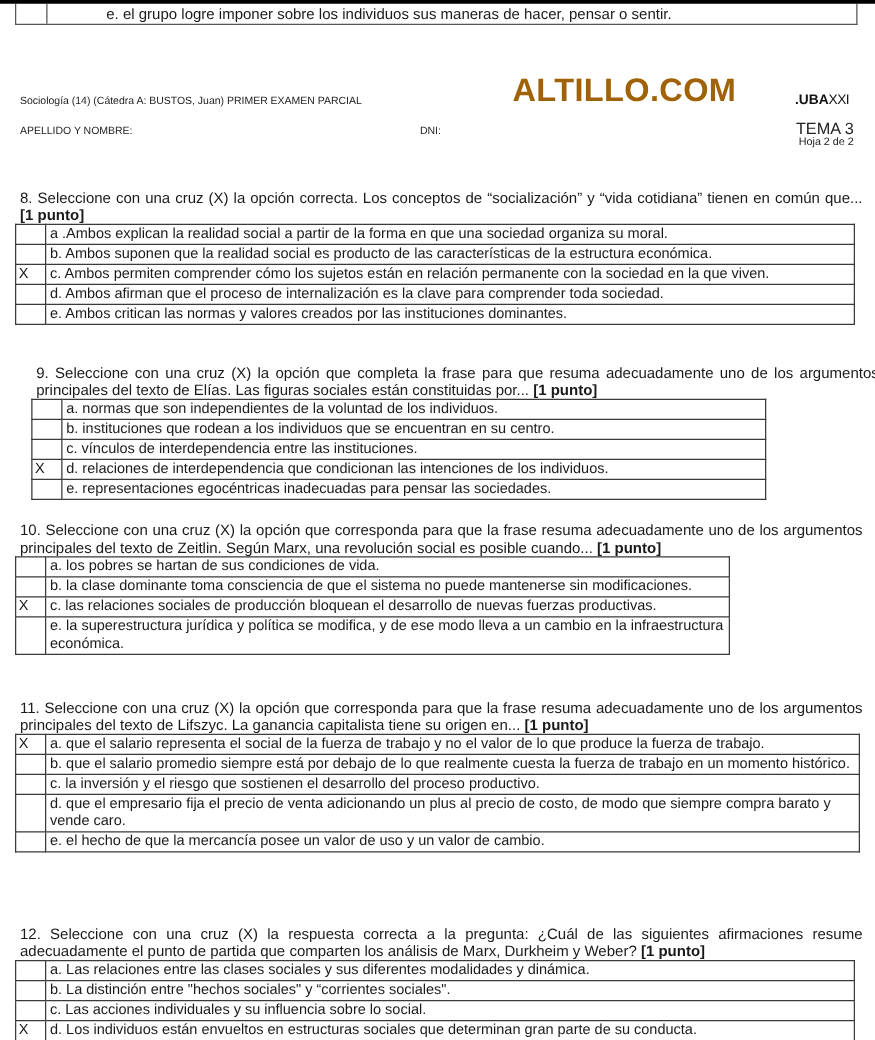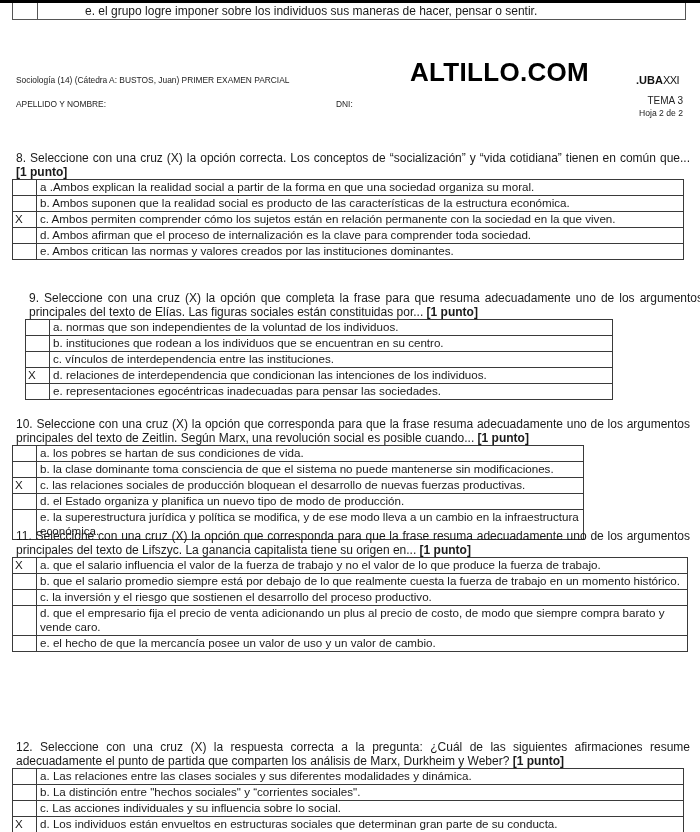--- a/index.html
+++ b/index.html
@@ -15,26 +15,26 @@
   }
   .top-table .mark { width: 24px; border-right: 1px solid #555; }
   .top-table .opt { padding-left: 3px; }
 
   .hdr-subject { position: absolute; left: 16px; top: 75px; font-size: 8.4px; color: #222; }
   .hdr-subject b { font-weight: normal; }
   .hdr-name { position: absolute; left: 16px; top: 99px; font-size: 8.4px; color: #222; }
   .hdr-dni { position: absolute; left: 336px; top: 99px; font-size: 8.4px; color: #222; }
   .hdr-logo {
     position: absolute; left: 410px; top: 57px; font-size: 26px; font-weight: bold;
-    color: #000000; letter-spacing: 0.3px;
+    color: #a16207; letter-spacing: 0.3px;
   }
   .hdr-uba { position: absolute; left: 636px; top: 74px; font-size: 11px; color: #111; }
   .hdr-uba b { font-weight: bold; }
   .hdr-uba span.light { font-weight: normal; letter-spacing: -0.5px; }
-  .hdr-tema { position: absolute; right: 17px; top: 95px; font-size: 10px; color: #222; text-align: right; }
+  .hdr-tema { position: absolute; right: 17px; top: 95px; font-size: 13px; color: #222; text-align: right; }
   .hdr-hoja { position: absolute; right: 17px; top: 108px; font-size: 8.6px; color: #222; text-align: right; }
 
   .question { position: absolute; left: 12px; width: 680px; }
   .q-text {
     font-size: 12px; line-height: 14px; text-align: justify; padding-left: 4px; padding-right: 2px;
     color: #1a1a1a;
   }
   .q-text b { font-weight: bold; }
   table.opts {
     border-collapse: collapse; font-size: 11.6px; line-height: 14px;
@@ -130,37 +130,33 @@
     <tr>
           <td class="mark"></td>
           <td class="opt">b. la clase dominante toma consciencia de que el sistema no puede mantenerse sin modificaciones.</td>
         </tr>
     <tr>
           <td class="mark">X</td>
           <td class="opt">c. las relaciones sociales de producción bloquean el desarrollo de nuevas fuerzas productivas.</td>
         </tr>
     <tr>
           <td class="mark"></td>
-          <td class="opt">d. el Estado organiza y planifica un nuevo tipo de modo de producción.</td>
-        </tr>
-    <tr>
-          <td class="mark"></td>
           <td class="opt">e. la superestructura jurídica y política se modifica, y de ese modo lleva a un cambio en la infraestructura económica.</td>
         </tr>
   </tbody>
     </table>
 </div>
 
-<div class="question" style="top:529px;">
+<div class="question" style="top:559px;">
   <div class="q-text"><span>11.</span><span>  Seleccione con una cruz (X) la opción que corresponda para que la frase resuma adecuadamente uno de los argumentos principales del texto de Lifszyc. La ganancia capitalista tiene su origen en... </span><b>[1 punto]</b></div>
   <table class="opts" style="width:676px;">
     <tbody>
         <tr>
           <td class="mark">X</td>
-          <td class="opt">a. que el salario influencia el valor de la fuerza de trabajo y no el valor de lo que produce la fuerza de trabajo.</td>
+          <td class="opt">a. que el salario representa el social de la fuerza de trabajo y no el valor de lo que produce la fuerza de trabajo.</td>
         </tr>
     <tr>
           <td class="mark"></td>
           <td class="opt">b. que el salario promedio siempre está por debajo de lo que realmente cuesta la fuerza de trabajo en un momento histórico.</td>
         </tr>
     <tr>
           <td class="mark"></td>
           <td class="opt">c. la inversión y el riesgo que sostienen el desarrollo del proceso productivo.</td>
         </tr>
     <tr>

